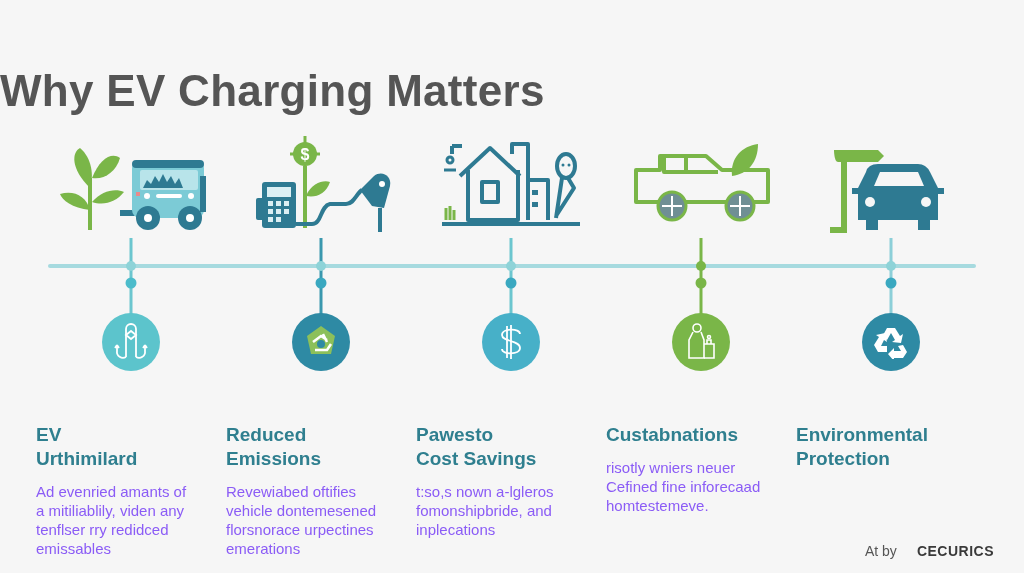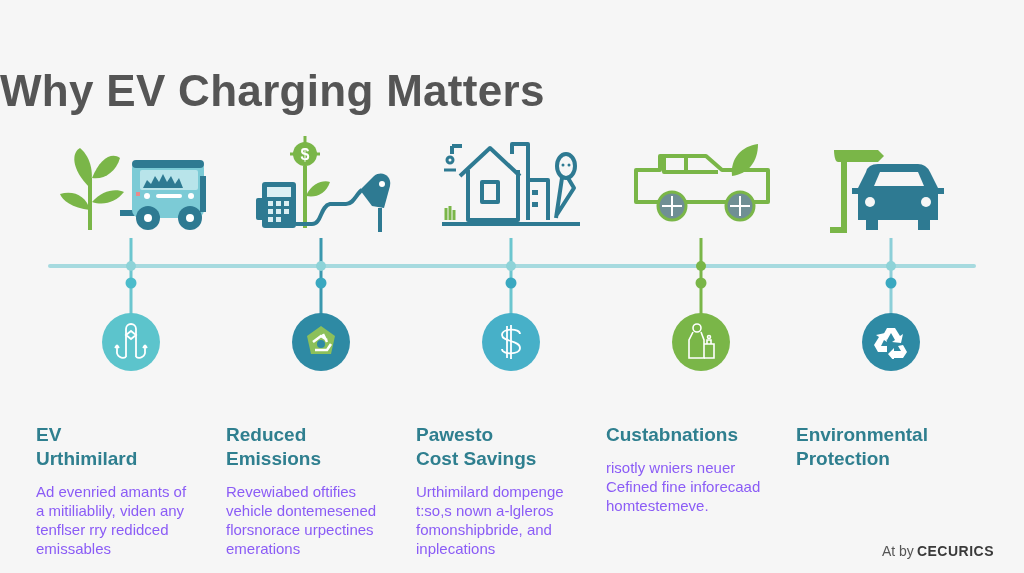--- a/index.html
+++ b/index.html
@@ -25,21 +25,21 @@
   }
   .col .h {
     font-size: 19px; font-weight: bold; color: #2f7f8f; line-height: 24px;
   }
   .col .d {
     margin-top: 11px; font-size: 15px; color: #8b5cf6; line-height: 19px;
   }
   .footer {
     position: absolute; right: 30px; top: 543px; font-size: 14px; color: #555555;
   }
-  .footer .brand { font-weight: bold; color: #3a3a3a; letter-spacing: 0.5px; margin-left: 3px; }
+  .footer .brand { font-weight: bold; color: #3a3a3a; letter-spacing: 0.5px; margin-left: 20px; }
 </style>
 </head>
 <body>
 
 <div class="title">Why EV Charging Matters</div>
 
 <svg class="top-icon" style="left:50px;top:138px" width="160" height="100" viewBox="0 0 160 100">
 
   <path d="M40 92 V40" stroke="#7ab648" stroke-width="4" fill="none"></path>
   <path d="M40 50 C20 30 22 14 30 10 C42 20 44 38 40 50 Z" fill="#7ab648"></path>
@@ -238,21 +238,20 @@
     <div>emerations</div>
   </div>
 </div>
 
 <div class="col" style="left:416px;">
   <div class="h">
     <div>Pawesto</div>
     <div>Cost Savings</div>
   </div>
   <div class="d">
-    <div>Urthimilard dompenge</div>
     <div>t:so,s nown a-lgleros</div>
     <div>fomonshipbride, and</div>
     <div>inplecations</div>
   </div>
 </div>
 
 <div class="col" style="left:606px;">
   <div class="h">
     <div>Custabnations</div>
   </div>

